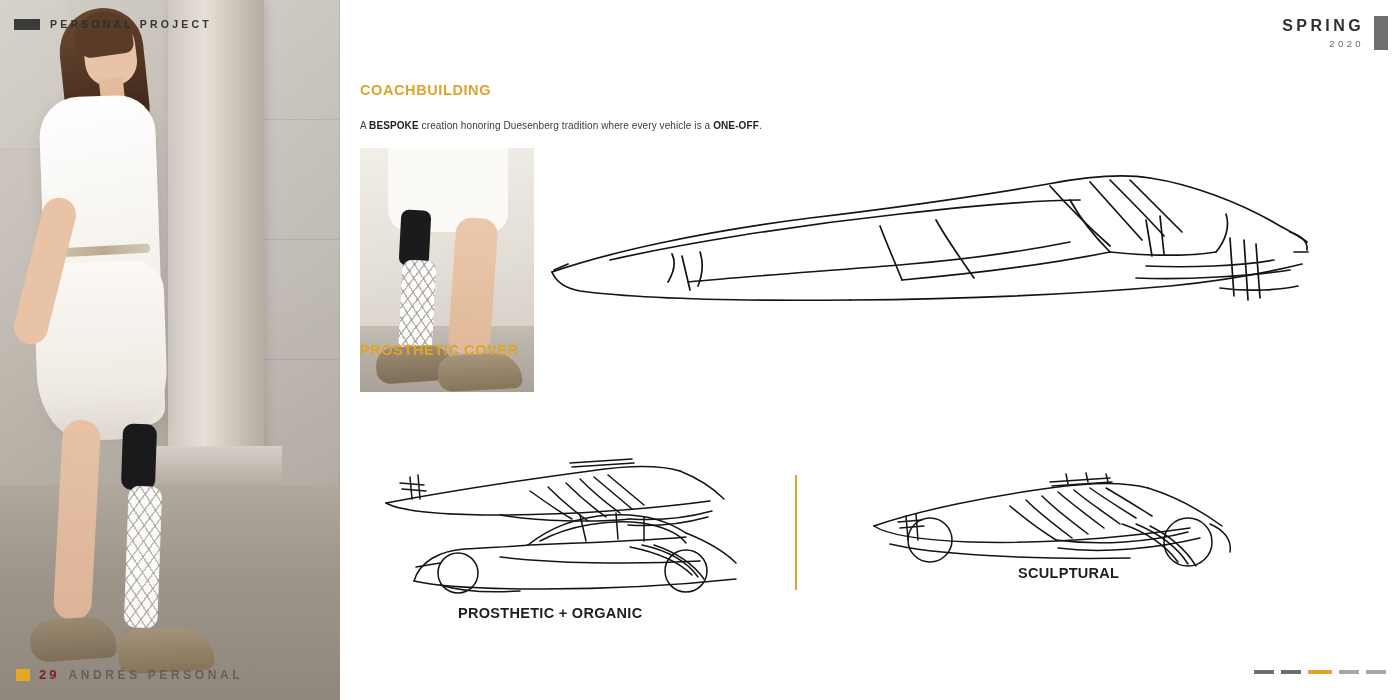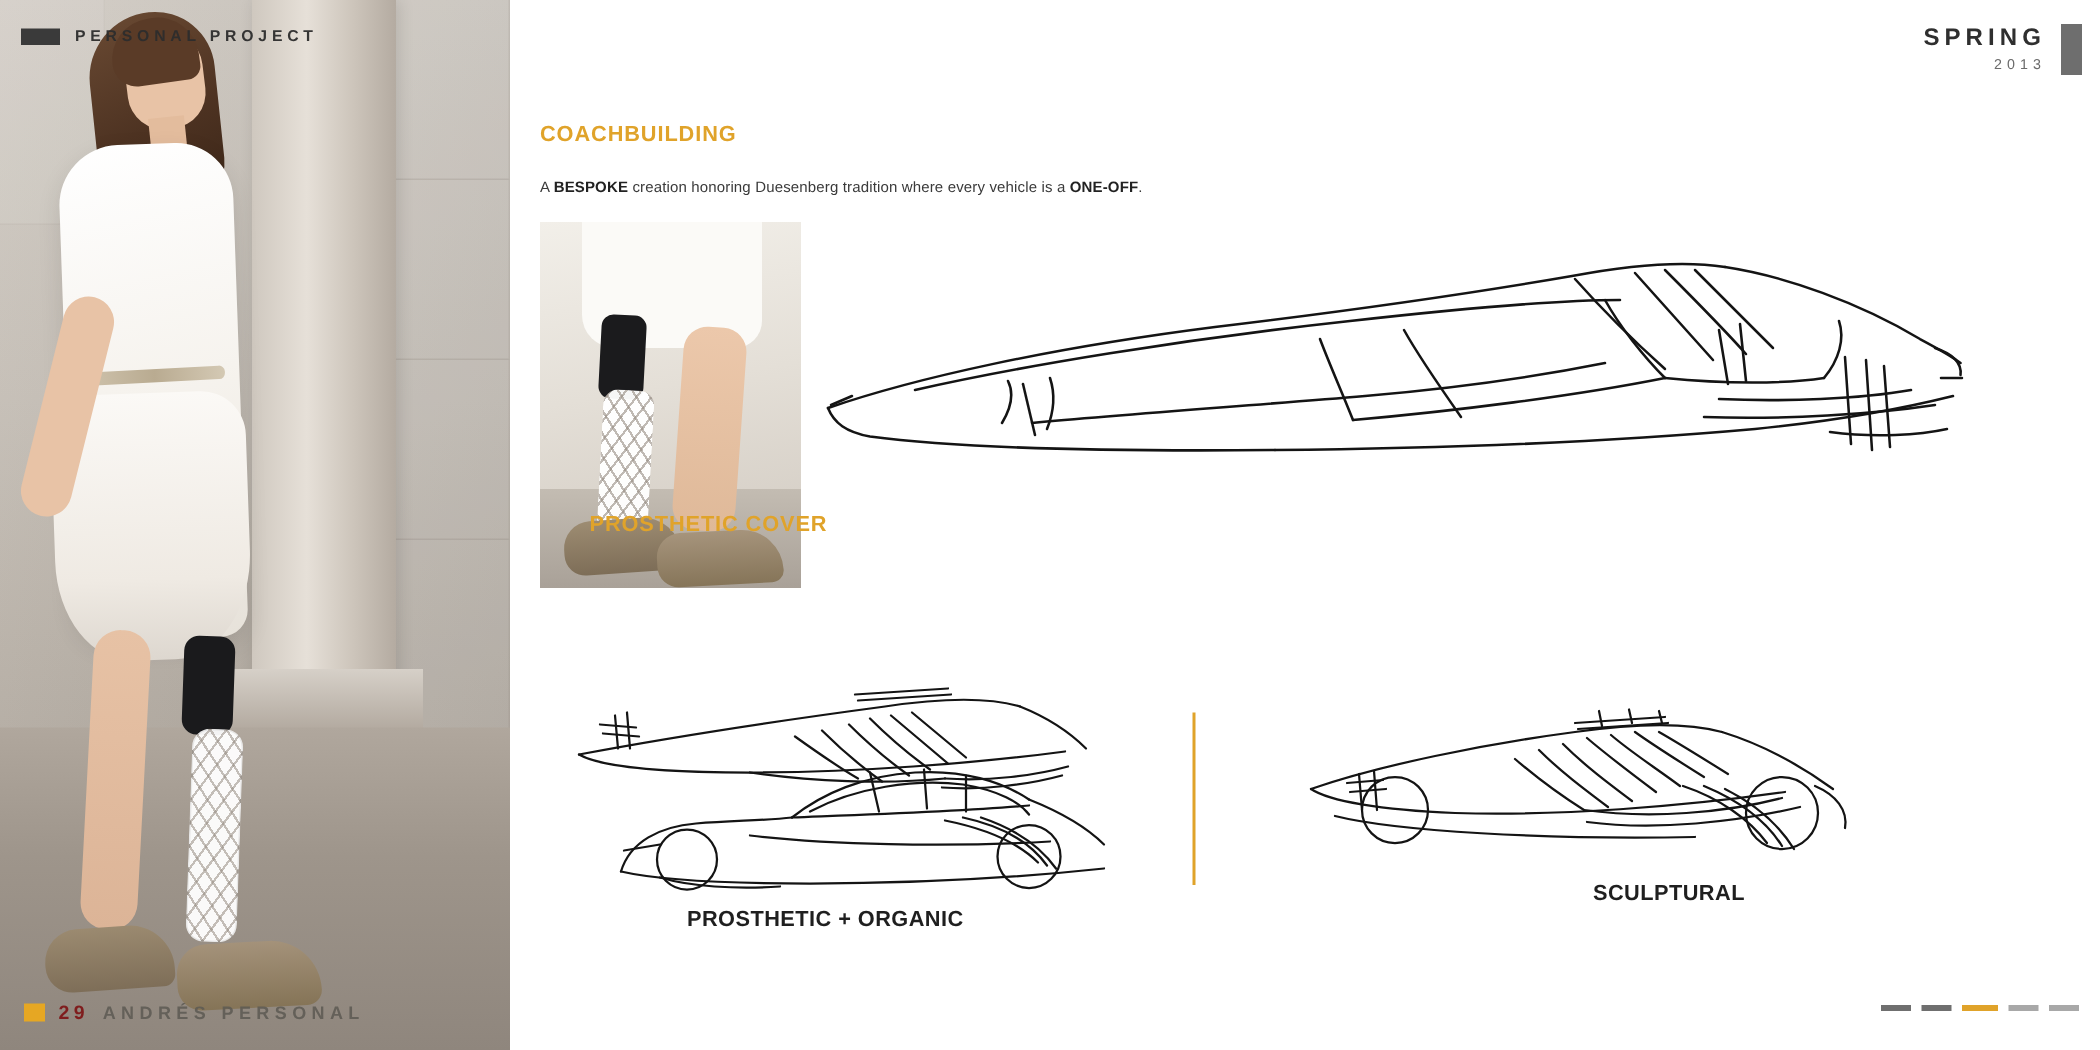--- a/index.html
+++ b/index.html
@@ -168,21 +168,21 @@
   .year {
     font-size: 9.5px; letter-spacing: 3.4px; font-weight: 400; color: #6b6b6b;
   }
   .header-bar { width: 14px; height: 34px; background: #6e6e6e; margin-top: 2px; }
 
   .section-title {
     position: absolute; left: 20px;
     font-size: 14.5px; font-weight: 700; letter-spacing: 0.6px; color: #e0a32a;
   }
   #title-coachbuilding { top: 82px; }
-  #title-prosthetic { top: 342px; color: #e0a32a; margin-left: 33px; }
+  #title-prosthetic { top: 342px; color: #e0a32a; }
 
   .body-text {
     position: absolute; left: 20px;
     font-size: 10px; color: #3a3a3a; letter-spacing: 0.1px;
   }
   #text-coachbuilding { top: 120px; }
   #text-prosthetic { top: 373px; }
   .body-text b { font-weight: 700; color: #222; }
 
   .photo-thumb {
@@ -218,21 +218,21 @@
   .divider {
     position: absolute; left: 455px; top: 475px; width: 2px; height: 115px;
     background: #e0a32a;
   }
 
   .caption {
     position: absolute; font-size: 14.5px; font-weight: 700; color: #1f1f1f;
     letter-spacing: 0.3px;
   }
   #caption-mech { left: 118px; top: 605px; }
-  #caption-sculpt { left: 678px; top: 588px; margin-left: 44px; }
+  #caption-sculpt { left: 678px; top: 565px; }
 
   .progress {
     position: absolute; right: 14px; bottom: 26px;
     display: flex; align-items: center; gap: 7px;
   }
   .dash { width: 20px; height: 4px; background: #6f6f6f; }
   .dash.active { background: #e0a32a; width: 24px; }
   .dash.light { background: #a8a8a8; }
 </style>
 </head>
@@ -279,21 +279,21 @@
       <div class="page-num">29</div>
       <div class="author-name">ANDRÉS PERSONAL</div>
     </div>
   </div>
 
   <div class="content">
 
     <div class="header-right">
       <div class="season-block">
         <div class="season">SPRING</div>
-        <div class="year">2013</div>
+        <div class="year">2020</div>
       </div>
       <div class="header-bar"></div>
     </div>
 
     <div class="section-title" id="title-coachbuilding">COACHBUILDING</div>
     <div class="body-text" id="text-coachbuilding">
       <span>A </span><b>BESPOKE</b><span> creation honoring Duesenberg tradition where every vehicle is a </span><b>ONE-OFF</b><span>.</span>
     </div>
 
     <div class="photo-thumb">

